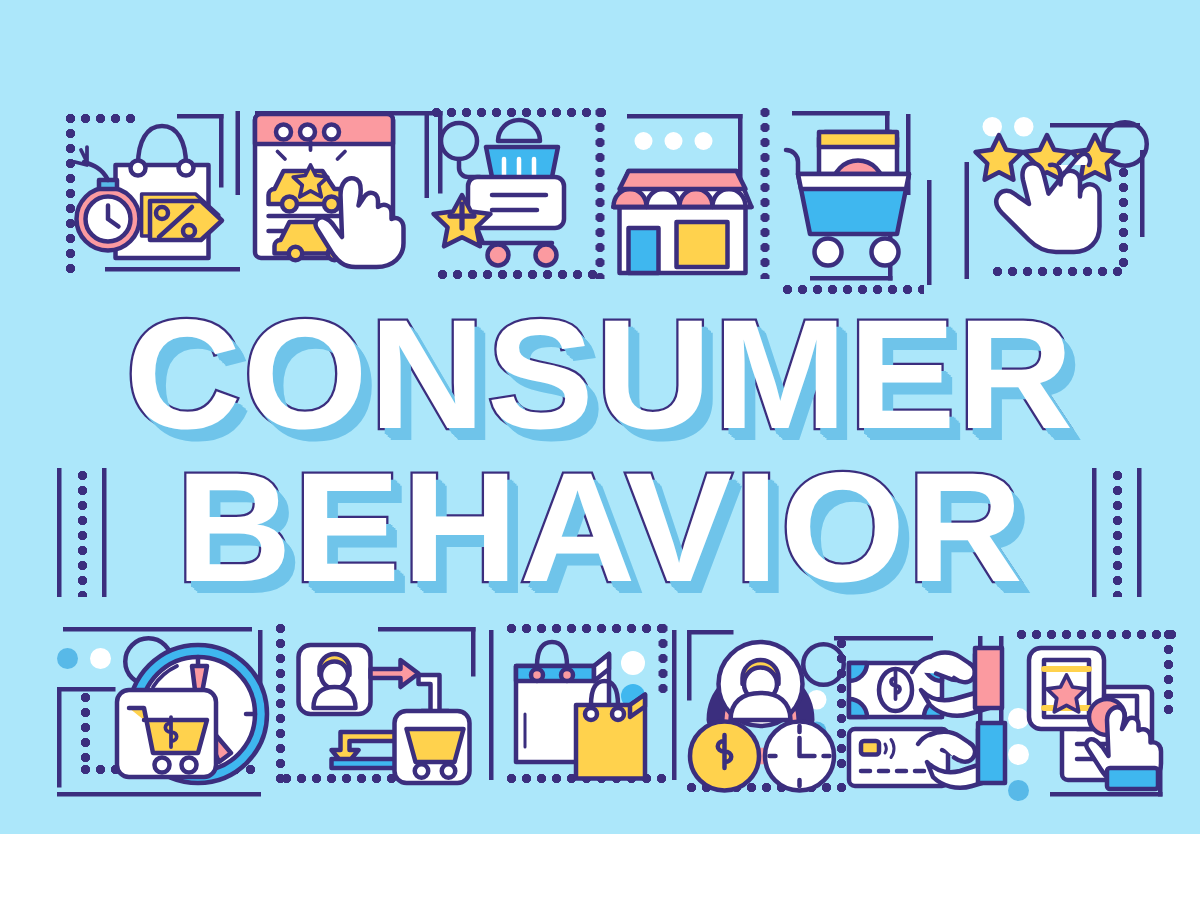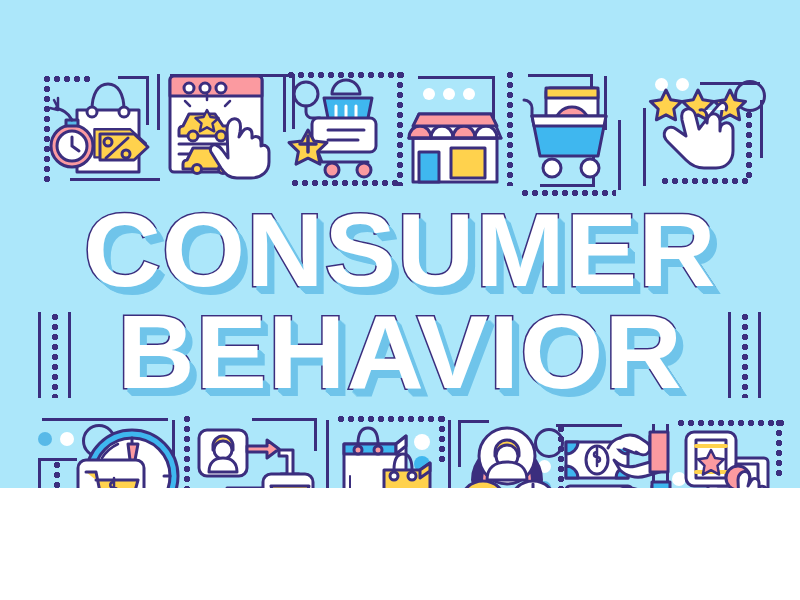--- a/index.html
+++ b/index.html
@@ -8,21 +8,21 @@
     padding: 0;
     background: #ffffff;
   }
   body {
     font-family: "Liberation Sans", sans-serif;
   }
 
   #banner {
     position: relative;
     width: 800px;
-    height: 488px;
+    height: 556px;
     overflow: hidden;
     background: #ace7fa;
   }
 
   
   .deco { position: absolute; }
   .vline  { background: #3b2e7e; }
   .hline  { background: #3b2e7e; }
   .dotrow {
     background-image: radial-gradient(#3b2e7e 42%, transparent 44%);

